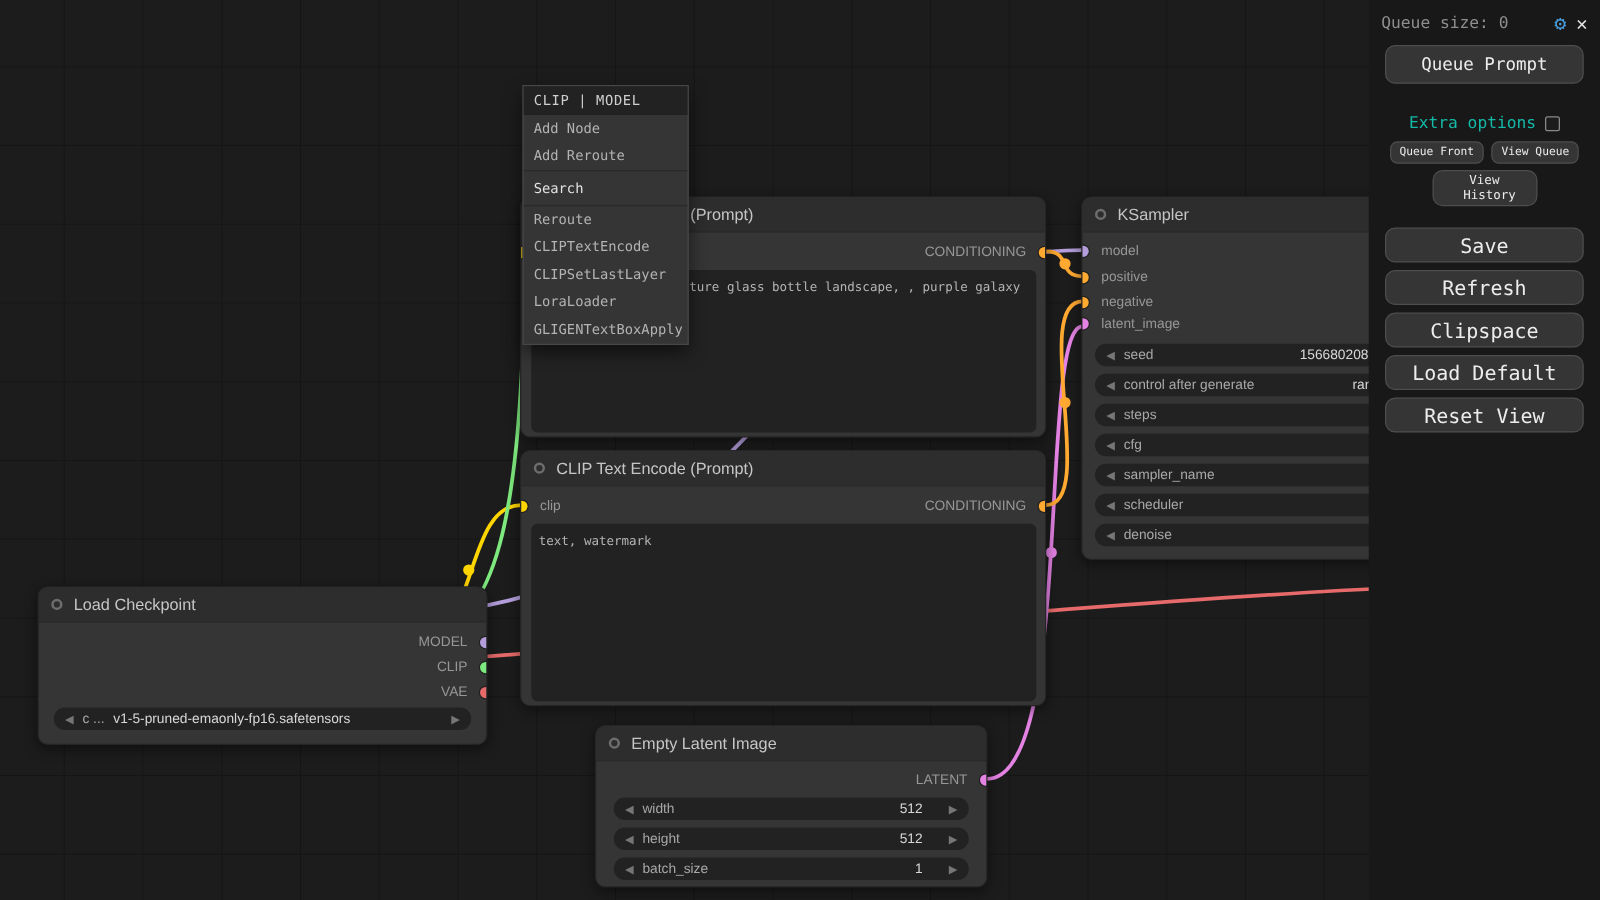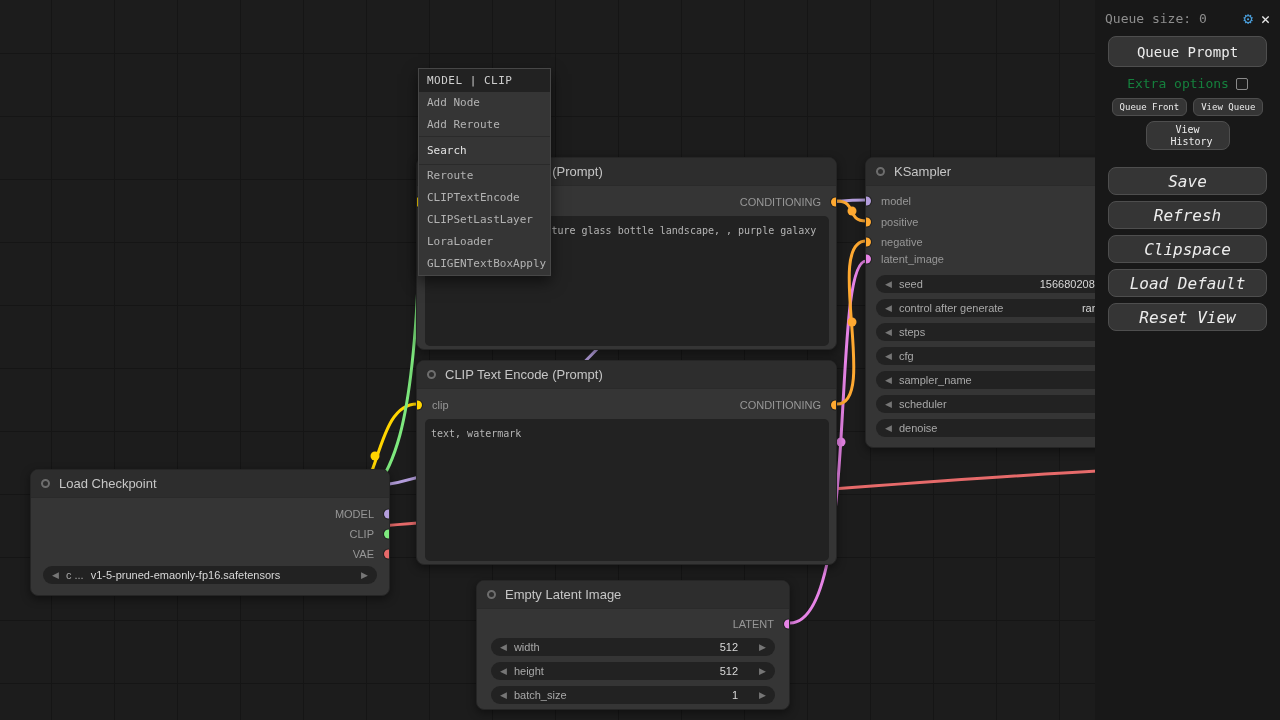--- a/index.html
+++ b/index.html
@@ -109,38 +109,38 @@
   }
   .queue-size { color:#8e8e8e; font-size:13px; flex:1; }
   .gear  { color:#4a9eda; font-size:16px; cursor:pointer; }
   .close-x { color:#e8e8e8; font-size:15px; font-weight:bold; cursor:pointer; }
   .sbtn {
     background:#353535; border:1px solid #4e4e4e; border-radius:8px;
     color:#ececec; font-family:inherit; text-align:center; cursor:pointer;
   }
   .sbtn.queue { margin:4px 13px 0 13px; height:31px; font-size:14px; }
   .extra-row {
-    margin-top:9px; display:flex; justify-content:center; align-items:center;
-    gap:7px; color:#15803d; font-size:13px;
+    margin-top:24px; display:flex; justify-content:center; align-items:center;
+    gap:7px; color:#14b8a6; font-size:13px;
   }
   .checkbox {
     width:12px; height:12px; border:1px solid #8a8a8a; border-radius:2px;
     background:#1c1c1c;
   }
   .small-row {
     margin-top:7px; display:flex; justify-content:center; gap:6px;
   }
   .sbtn.small { height:18px; font-size:9px; padding:0 7px; border-radius:6px; }
   .vh-row { margin-top:5px; display:flex; justify-content:center; }
   .sbtn.vh { width:84px; height:29px; font-size:10px; line-height:1.2; padding:2px 24px; border-radius:8px; }
   .big-col {
     margin-top:17px; display:flex; flex-direction:column; gap:6px;
     padding:0 13px;
   }
-  .sbtn.big { height:28px; font-size:16px;font-style:italic; }
+  .sbtn.big { height:28px; font-size:16px; }
 </style>
 </head>
 <body>
 
 <div class="canvas">
 
   <svg class="wires" width="1280" height="720">
     <path d="M337,529 C450,522 900,480 1120,470" stroke="#e66a6a"></path>
     <path d="M337,489 C587,489 616,200 866,200" stroke="#b39ddb"></path>
     <path d="M790,623 C860,623 830,261 866,261" stroke="#e583e5"></path>
@@ -290,21 +290,21 @@
       <span class="arrow">◀</span>
       <span class="lbl">batch_size</span>
       <span class="val" style="margin-right:14px;">1</span>
       <span class="arrow">▶</span>
     </div>
   </div>
 
 </div>
 
 <div class="ctx-menu">
-  <div class="ctx-title">MODEL | CLIP</div>
+  <div class="ctx-title">CLIP | MODEL</div>
   <div class="ctx-item">Add Node</div>
   <div class="ctx-item">Add Reroute</div>
   <div class="ctx-item search">Search</div>
   <div class="ctx-item">Reroute</div>
   <div class="ctx-item">CLIPTextEncode</div>
   <div class="ctx-item">CLIPSetLastLayer</div>
   <div class="ctx-item">LoraLoader</div>
   <div class="ctx-item">GLIGENTextBoxApply</div>
 </div>
 

